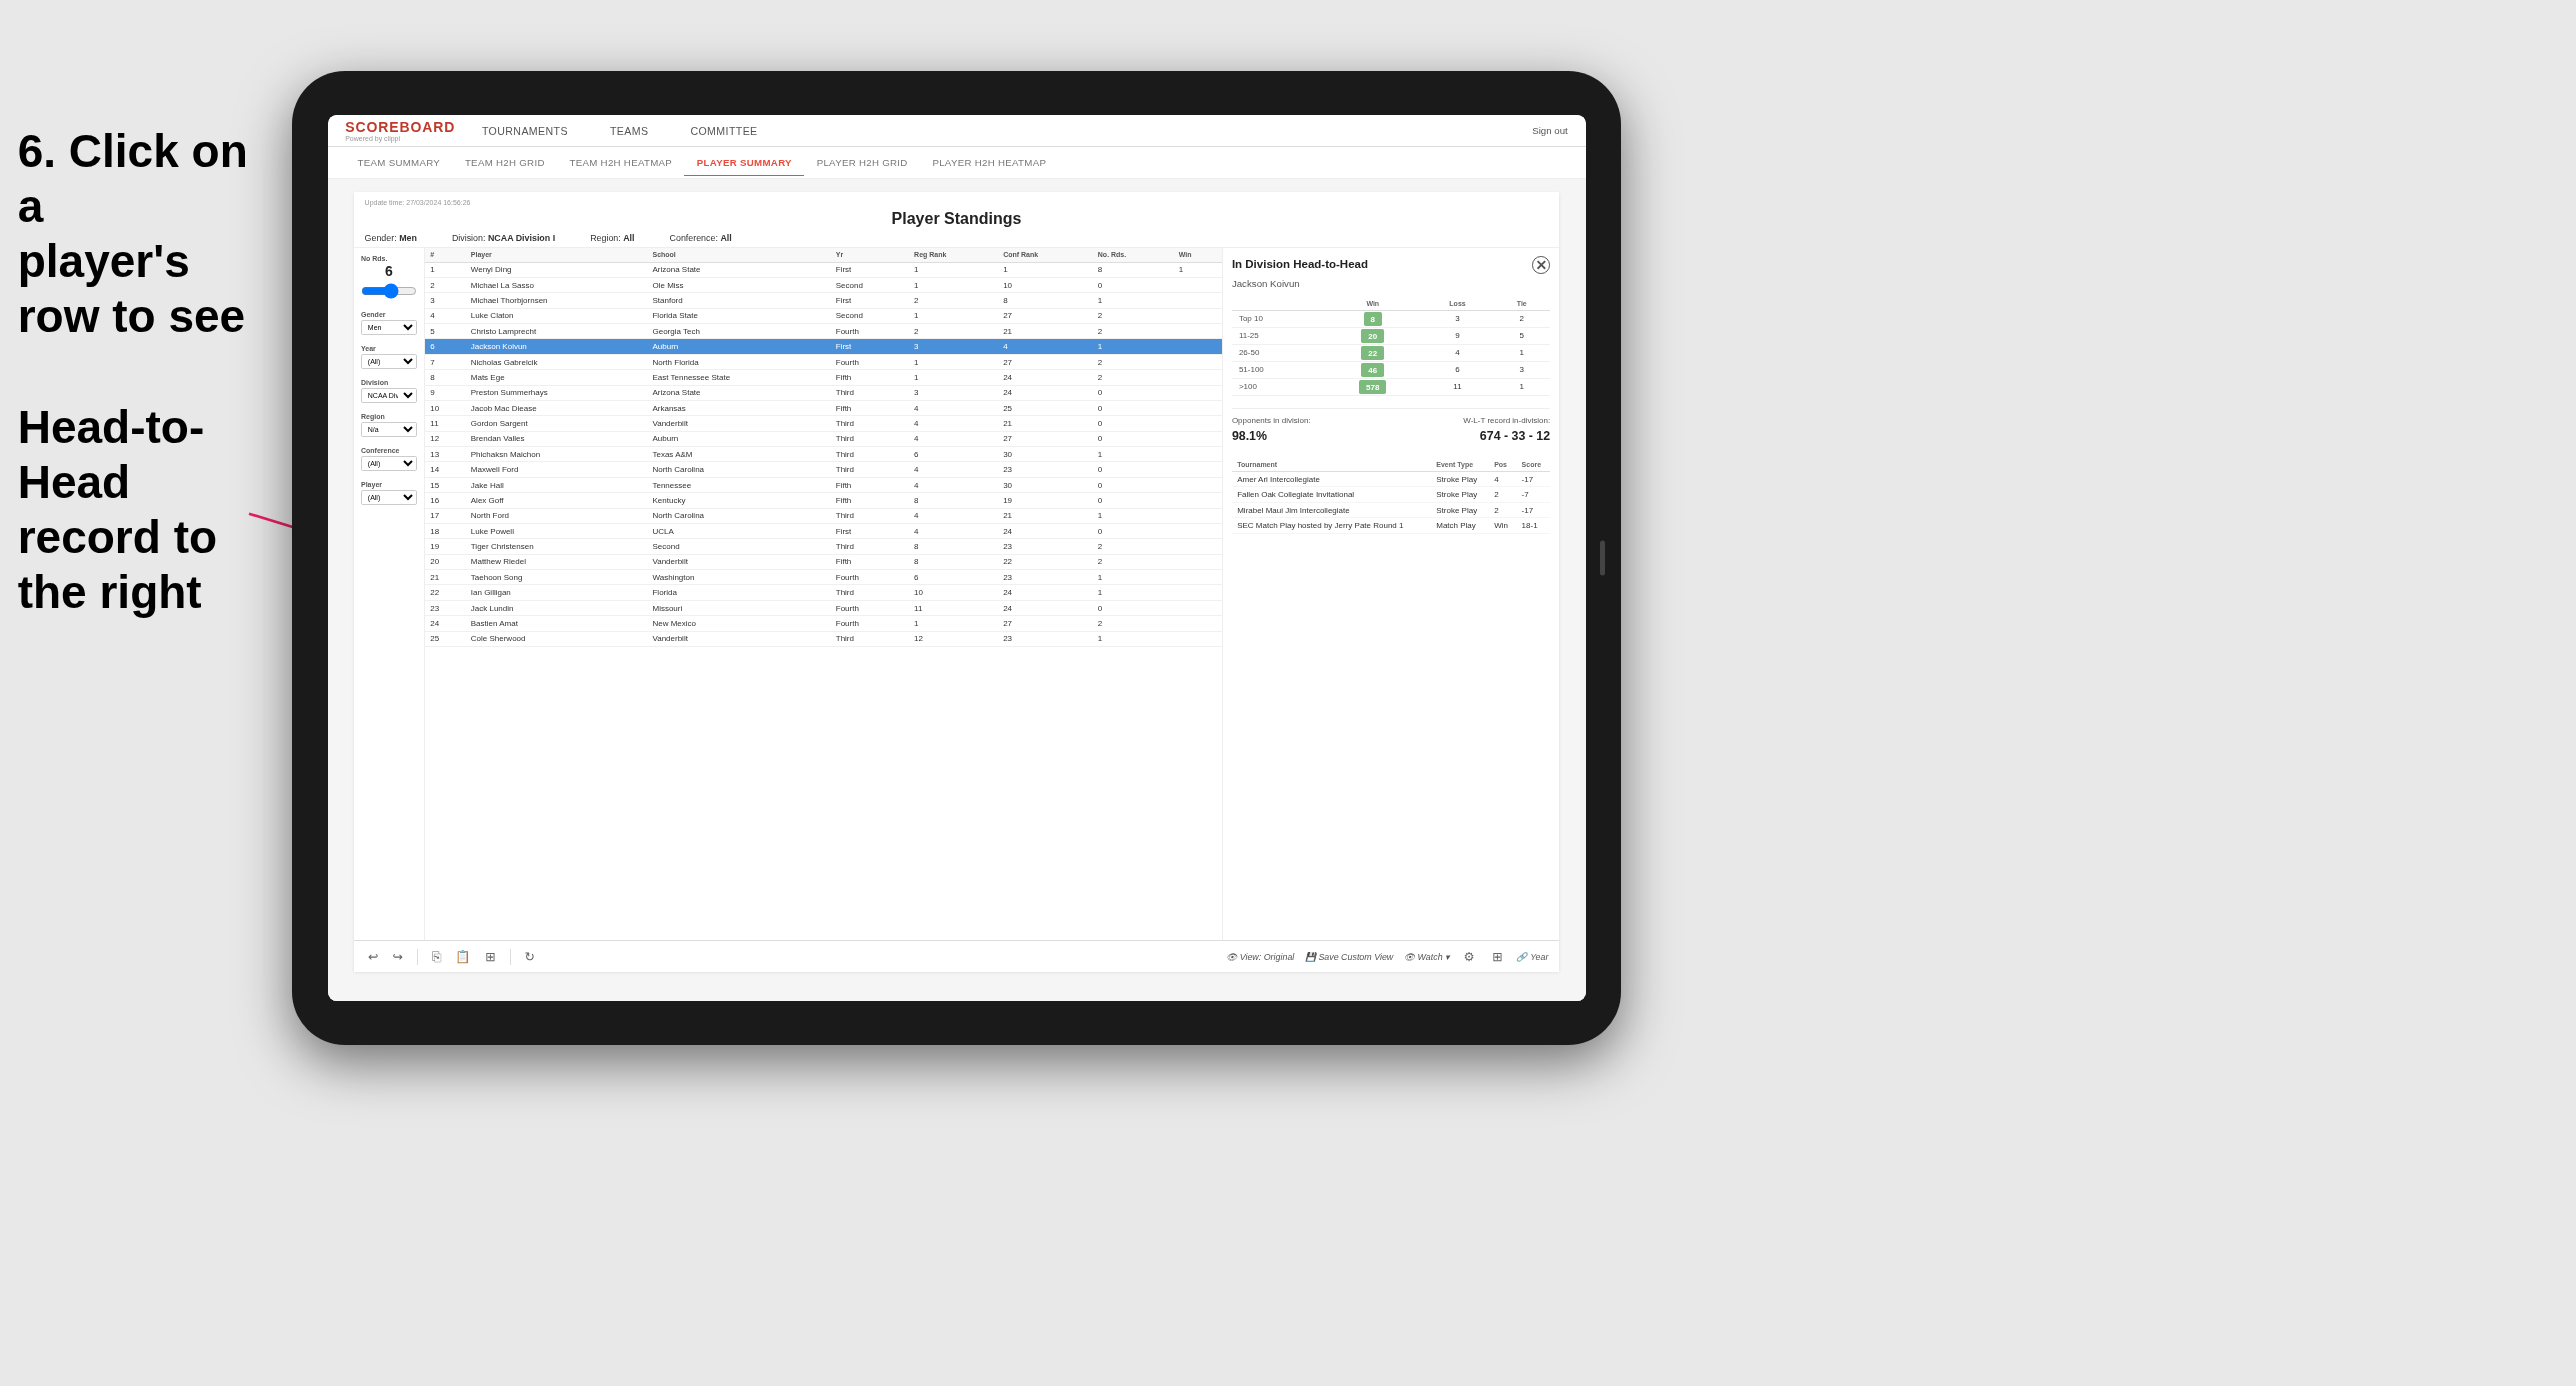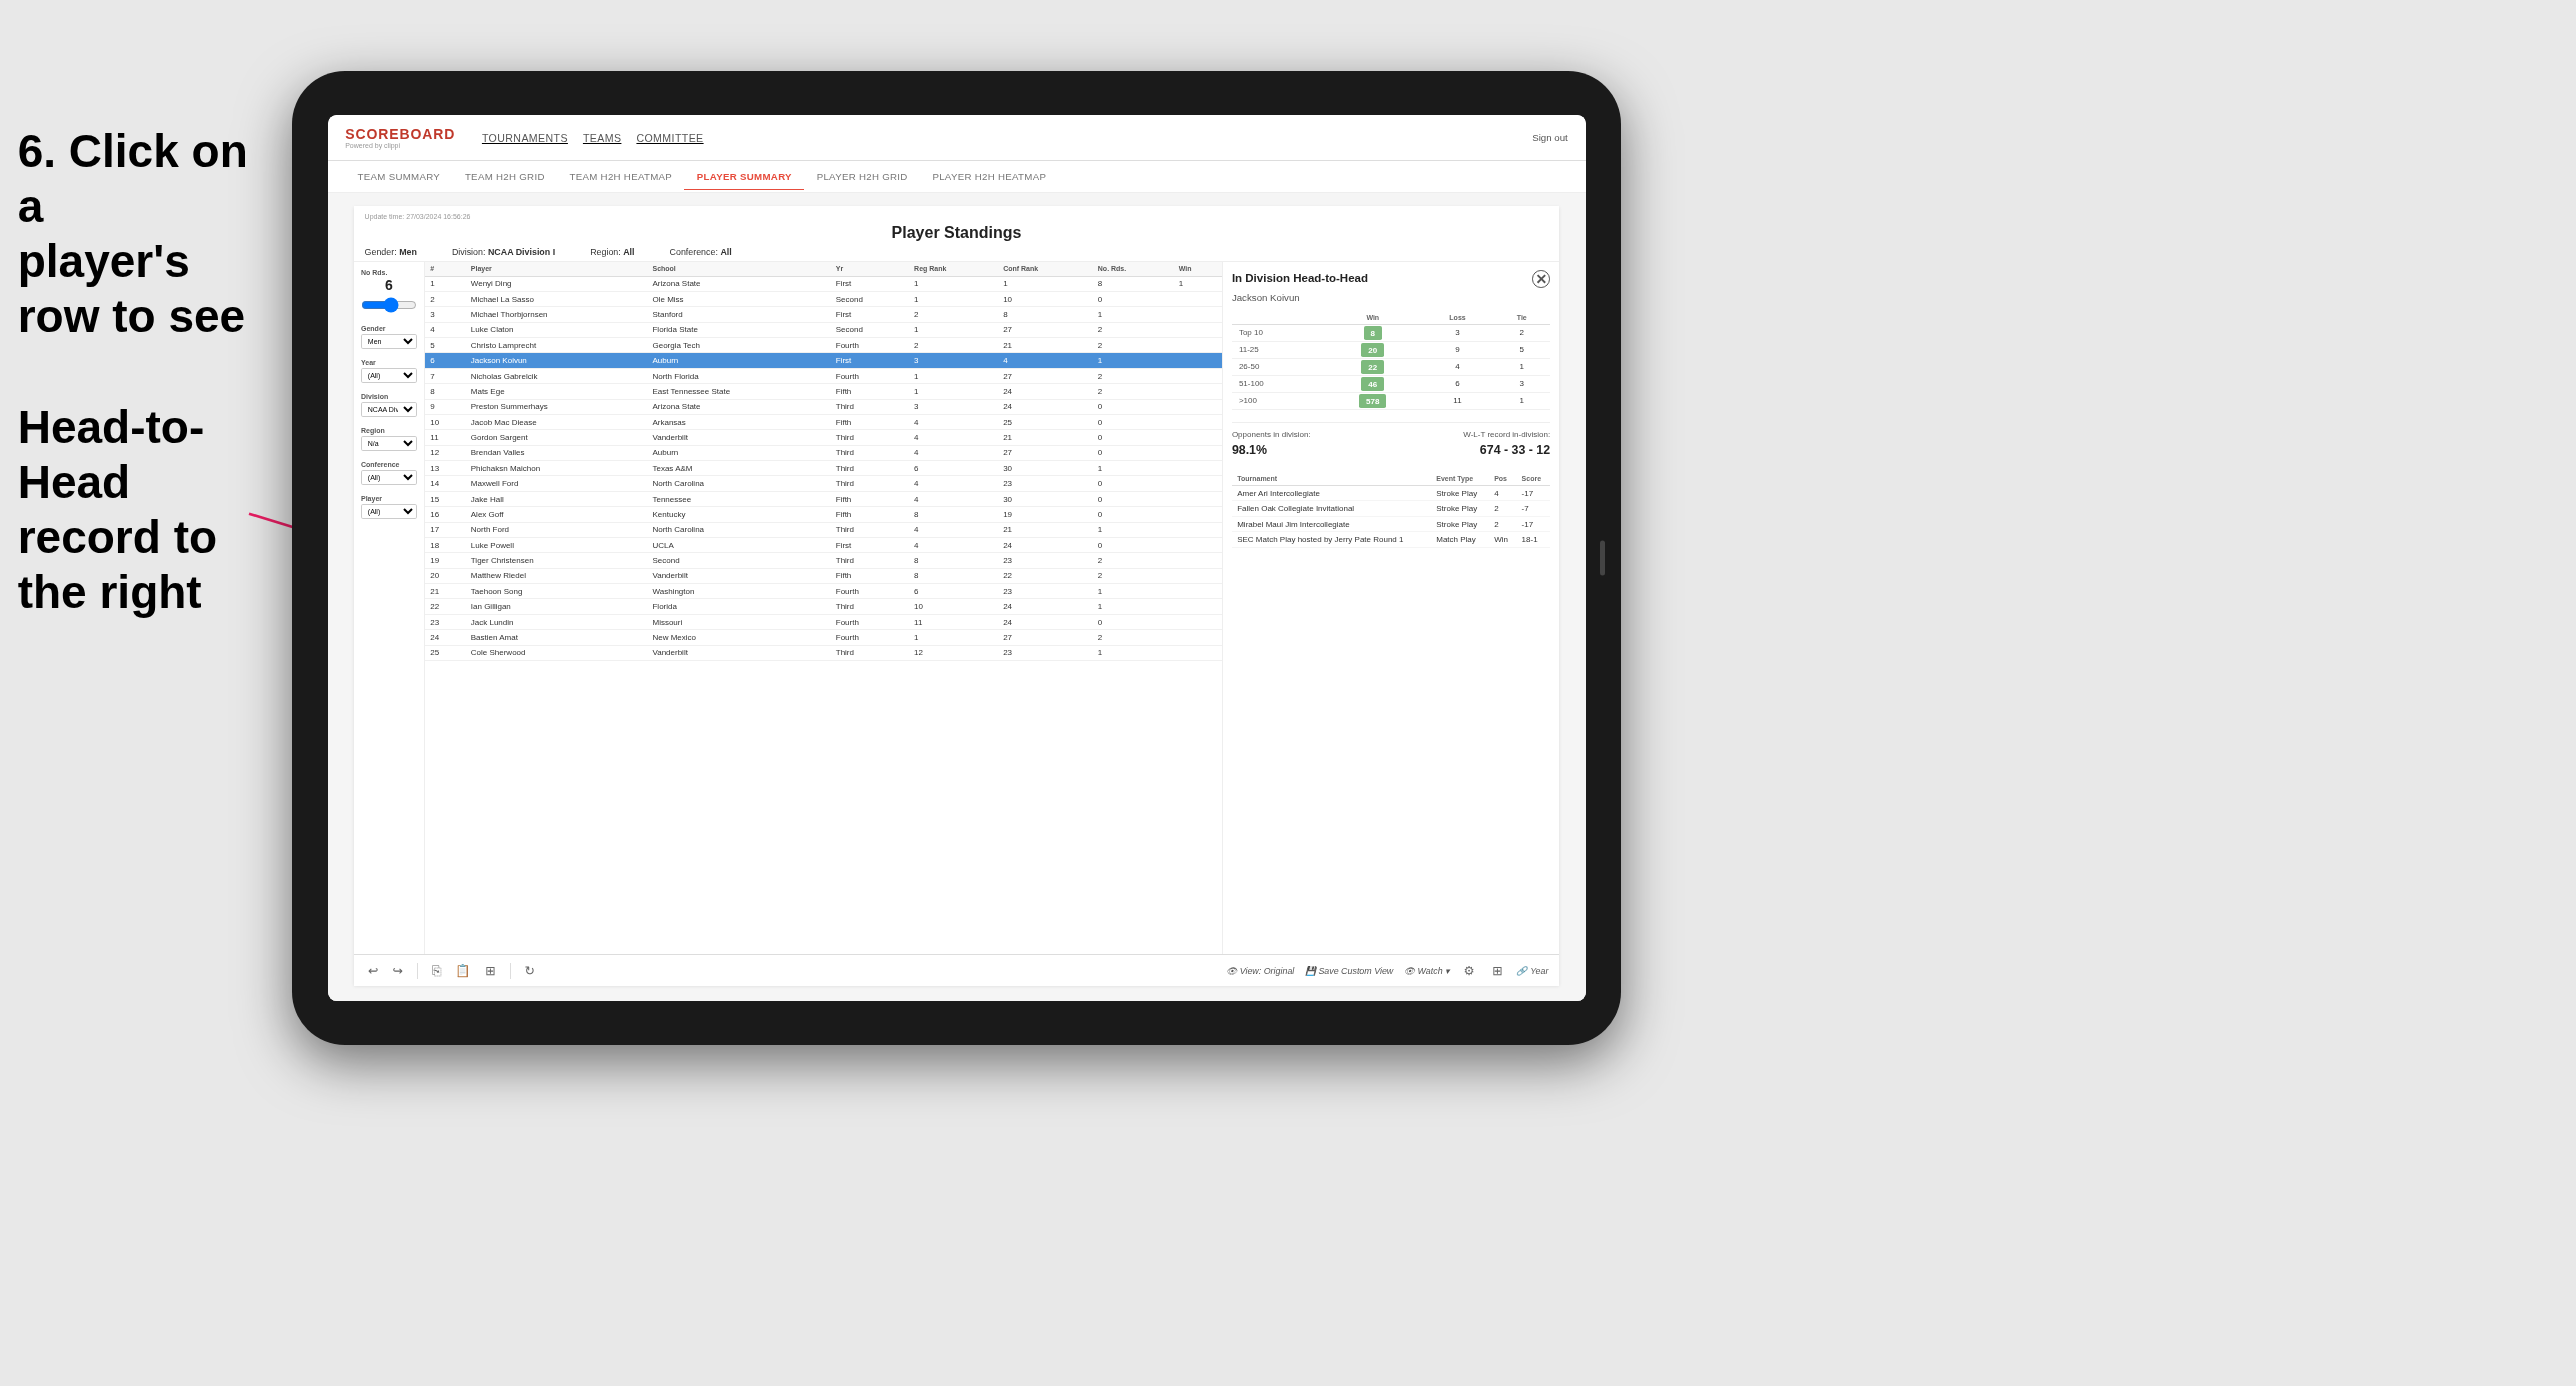--- a/index.html
+++ b/index.html
@@ -50,21 +50,21 @@
       flex-direction: column;
     }
 
     
     .top-nav {
       display: flex;
       align-items: center;
       padding: 7px 17.7px;
       background: #fff;
       border-bottom: 0.9px solid #ddd;
-      height: 46px;
+      height: 32px;
     }
 
     .logo-area {
       display: flex;
       flex-direction: column;
       margin-right: 26.6px;
     }
 
     .logo-text {
       font-size: 14px;
@@ -73,23 +73,22 @@
       letter-spacing: 0.9px;
     }
 
     .logo-sub {
       font-size: 7px;
       color: #999;
     }
 
     .nav-items {
       display: flex;
-      gap: 15px;
+      gap: 42px;
       flex: 1;
-      text-decoration: underline;
     }
 
     .nav-item {
       font-size: 10.6px;
       color: #555;
       cursor: pointer;
       padding: 3.5px 0;
       text-transform: uppercase;
       letter-spacing: 0.4px;
     }

